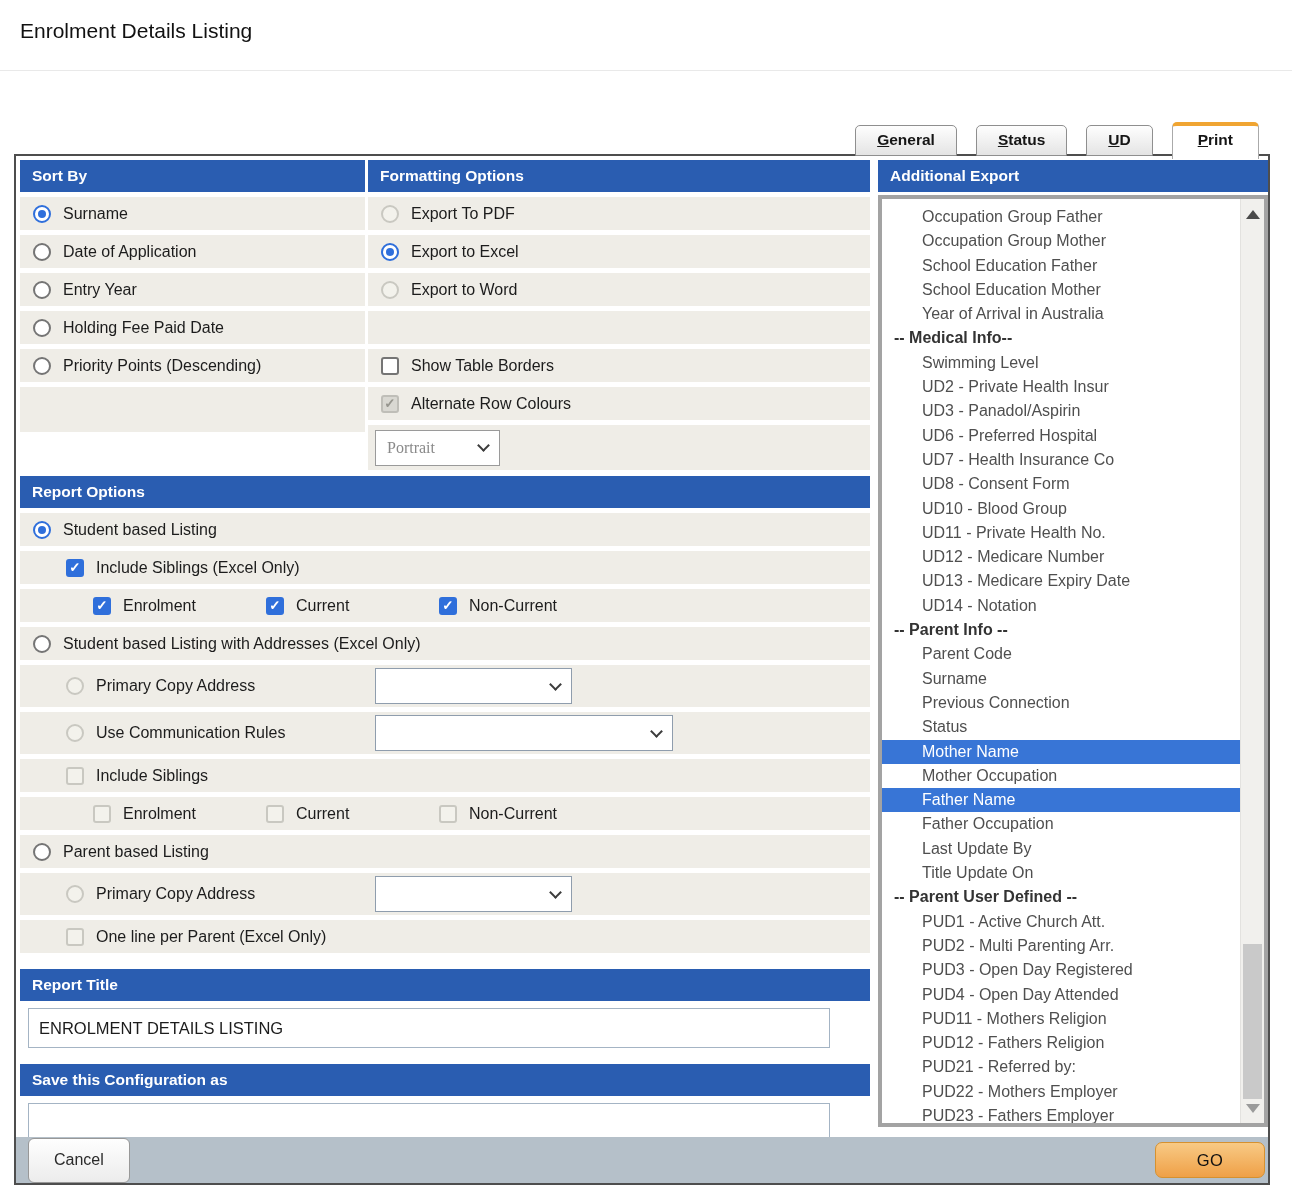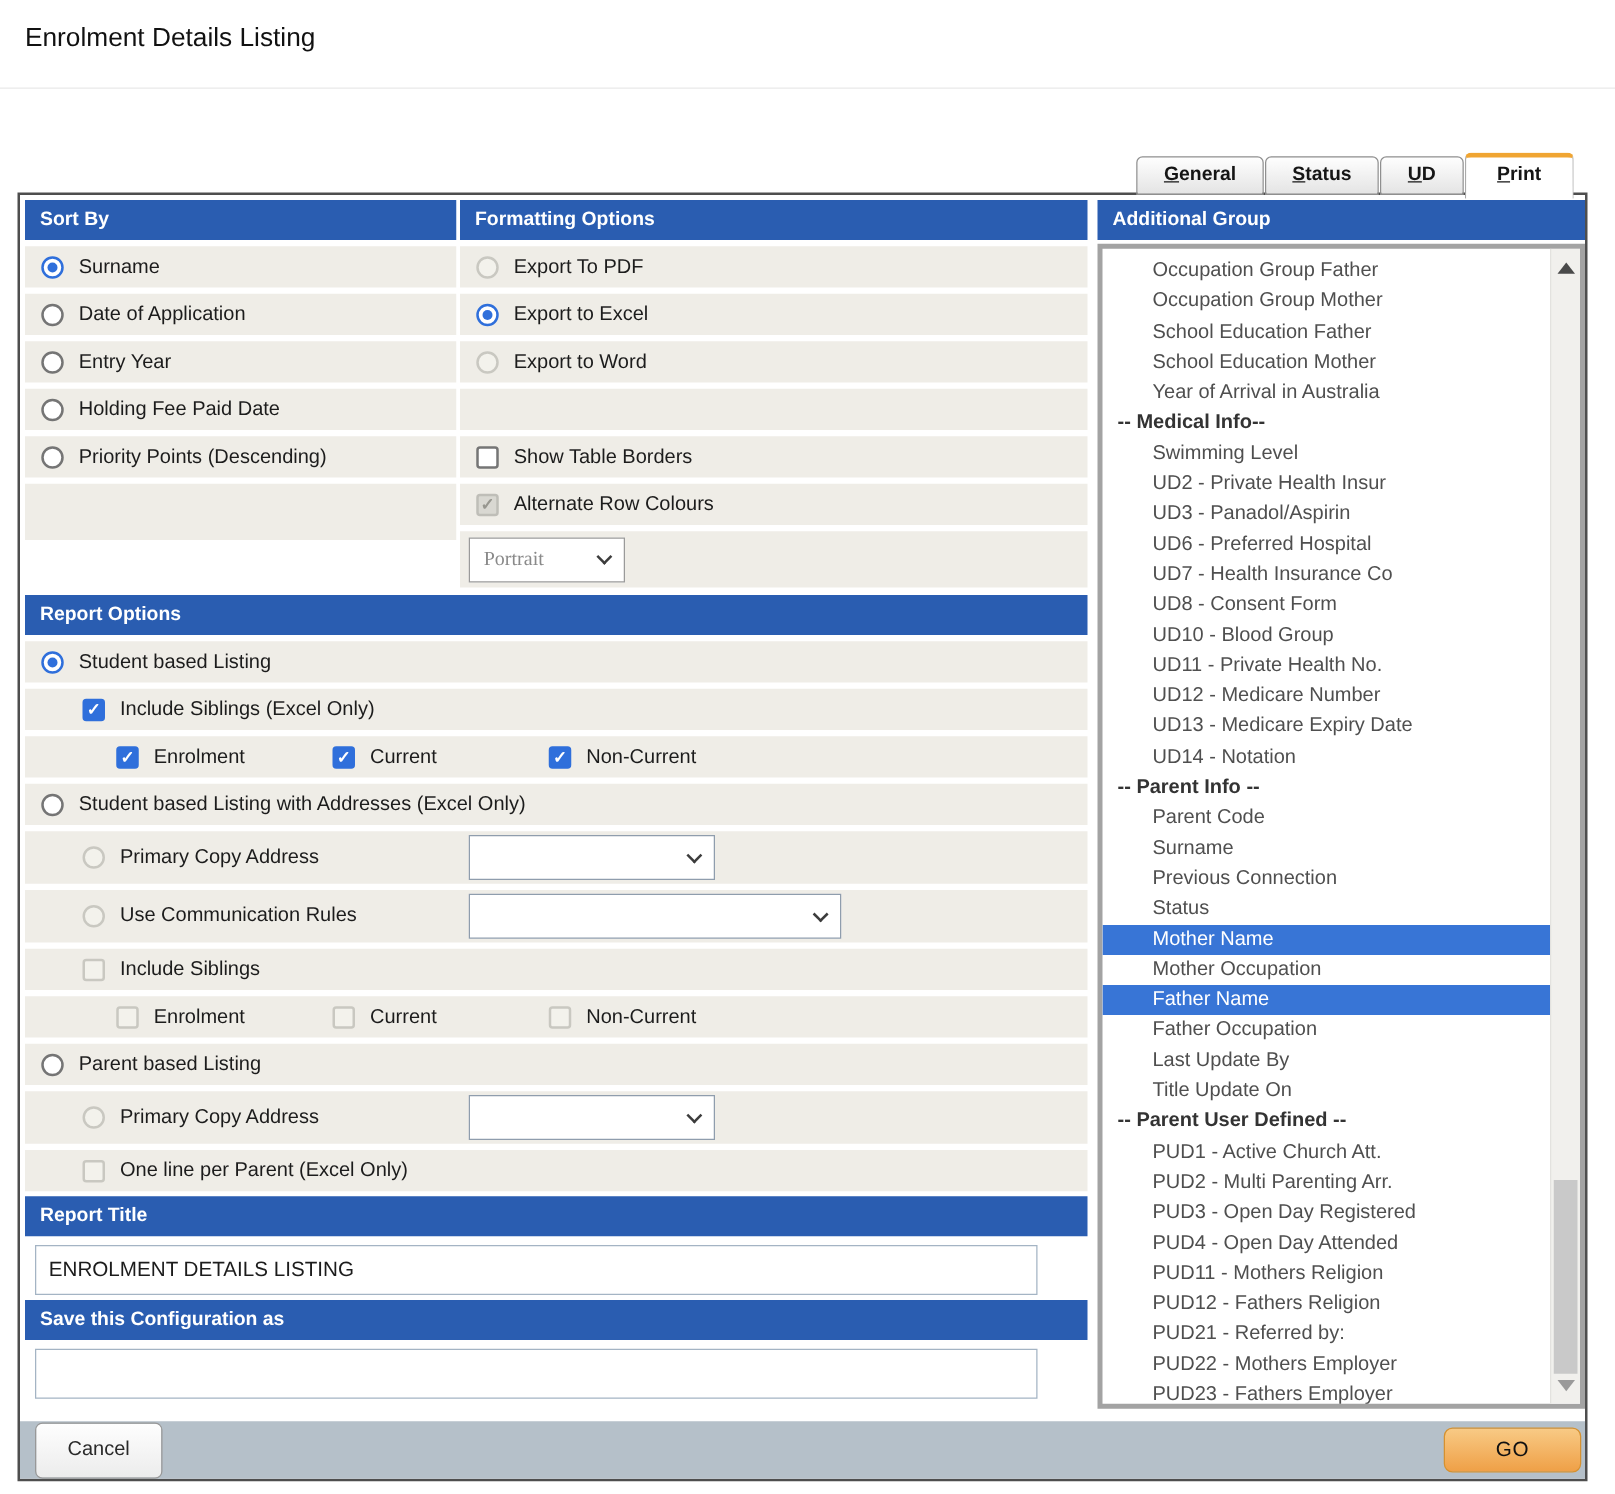--- a/index.html
+++ b/index.html
@@ -5,21 +5,21 @@
   * { margin:0; padding:0; box-sizing:border-box; }
   html,body { background:#fff; }
   body {
     width:1292px; height:1195px; position:relative;
     font-family:"Liberation Sans", sans-serif; color:#1c1c1c; overflow:hidden;
   }
   .page-title { position:absolute; top:19px; left:20px; font-size:21px; color:#111; }
   .title-sep { position:absolute; top:70px; left:0; width:1292px; border-top:1px solid #e9e9e9; }
 
   
-  .tabs { position:absolute; top:122px; right:33px; display:flex; align-items:flex-end; gap:1px; z-index:3; }
+  .tabs { position:absolute; top:122px; right:33px; display:flex; align-items:flex-end; gap:19px; z-index:3; }
   .tab {
     display:block; background:linear-gradient(#fefefe,#e4e4e4);
     border:1px solid #8f8f8f; border-radius:5px 5px 0 0;
     padding:5px 21px 6px; font-weight:bold; font-size:15.5px; color:#151515; cursor:pointer;
   }
   .tab::first-letter { text-decoration:underline; }
   .tab.active {
     background:#fff; border-color:#aaa; border-bottom:none;
     border-top:4px solid #f0a532; padding:5px 25px 10px; margin-bottom:-3px;
   }
@@ -80,21 +80,21 @@
   .chev { width:9px; height:9px; border-right:2px solid #3c3c3c; border-bottom:2px solid #3c3c3c; transform:rotate(45deg); margin-top:-4px; flex:none; }
   .select.portrait { width:125px; border-color:#9a9a9a; color:#8a8a8a; font-size:16px;font-family:Liberation Serif, serif; }
   .abs-select { position:absolute; top:50%; transform:translateY(-50%); left:355px; }
   .w197 { width:197px; } .w298 { width:298px; }
 
   .text-input {
     display:block; margin:7px 0 0 8px; width:802px; height:40px;
     border:1px solid #a4b4c4; background:#fff; font-size:16.5px; color:#1c1c1c;
     padding:0 10px; font-family:"Liberation Sans", sans-serif;
   }
-  .mt6 { margin-top:6px; } .mt8 { margin-top:4px; }
+  .mt6 { margin-top:6px; } .mt8 { margin-top:16px; }
 
   
   .listbox { margin-top:3px; height:932px; border:4px solid #a3a3a3; position:relative; background:#fff; overflow:hidden; }
   .list-items { padding-top:6px; }
   .lb-item {
     height:24.3px; line-height:24.3px; font-size:16px; color:#4f4f4f;
     padding-left:40px; white-space:nowrap; overflow:hidden;
     width:calc(100% - 24px); cursor:default;
   }
   .lb-item.group { font-weight:bold; color:#333; padding-left:12px; }
@@ -279,21 +279,21 @@
       </div>
 
       <div class="sec-head mt8">Report Title</div>
       <input class="text-input" value="ENROLMENT DETAILS LISTING" style="">
 
       <div class="sec-head mt8">Save this Configuration as</div>
       <input class="text-input" value="" style="">
     </div>
 
     <div class="right-panel">
-      <div class="sec-head">Additional Group</div>
+      <div class="sec-head">Additional Export</div>
       <div class="listbox">
         <div class="list-items">
             <div class="lb-item">Occupation Group Father</div>
             <div class="lb-item">Occupation Group Mother</div>
             <div class="lb-item">School Education Father</div>
             <div class="lb-item">School Education Mother</div>
             <div class="lb-item">Year of Arrival in Australia</div>
             <div class="lb-item group">-- Medical Info--</div>
             <div class="lb-item">Swimming Level</div>
             <div class="lb-item">UD2 - Private Health Insur</div>

